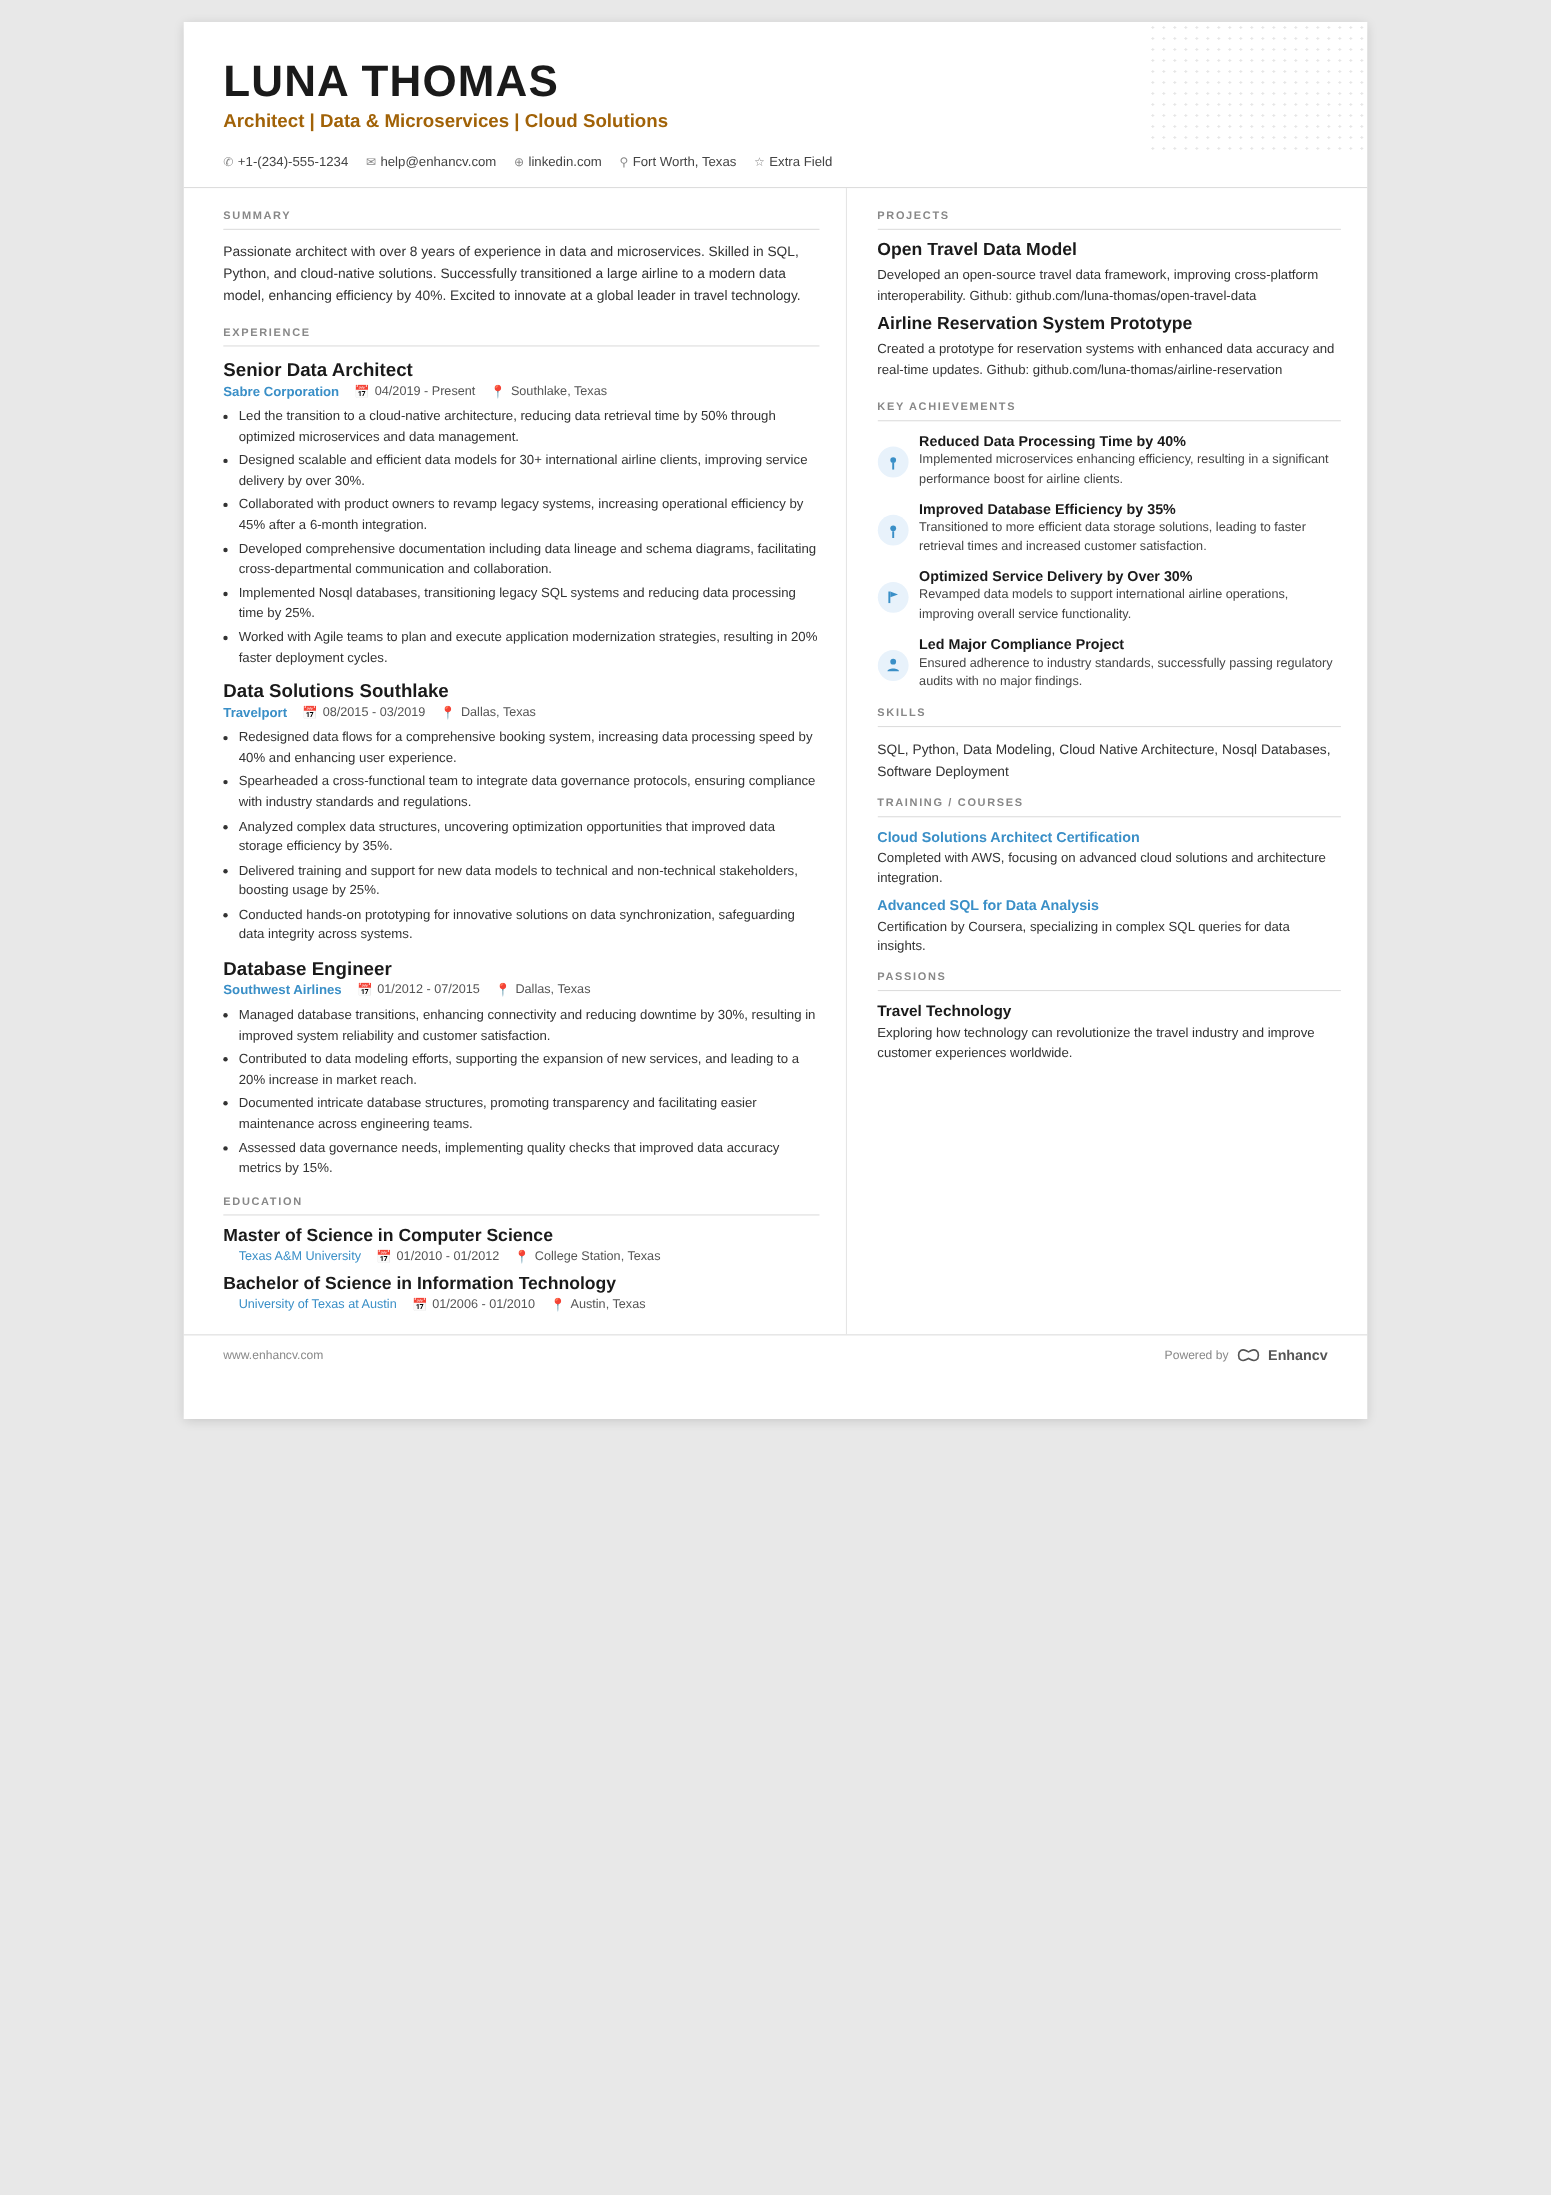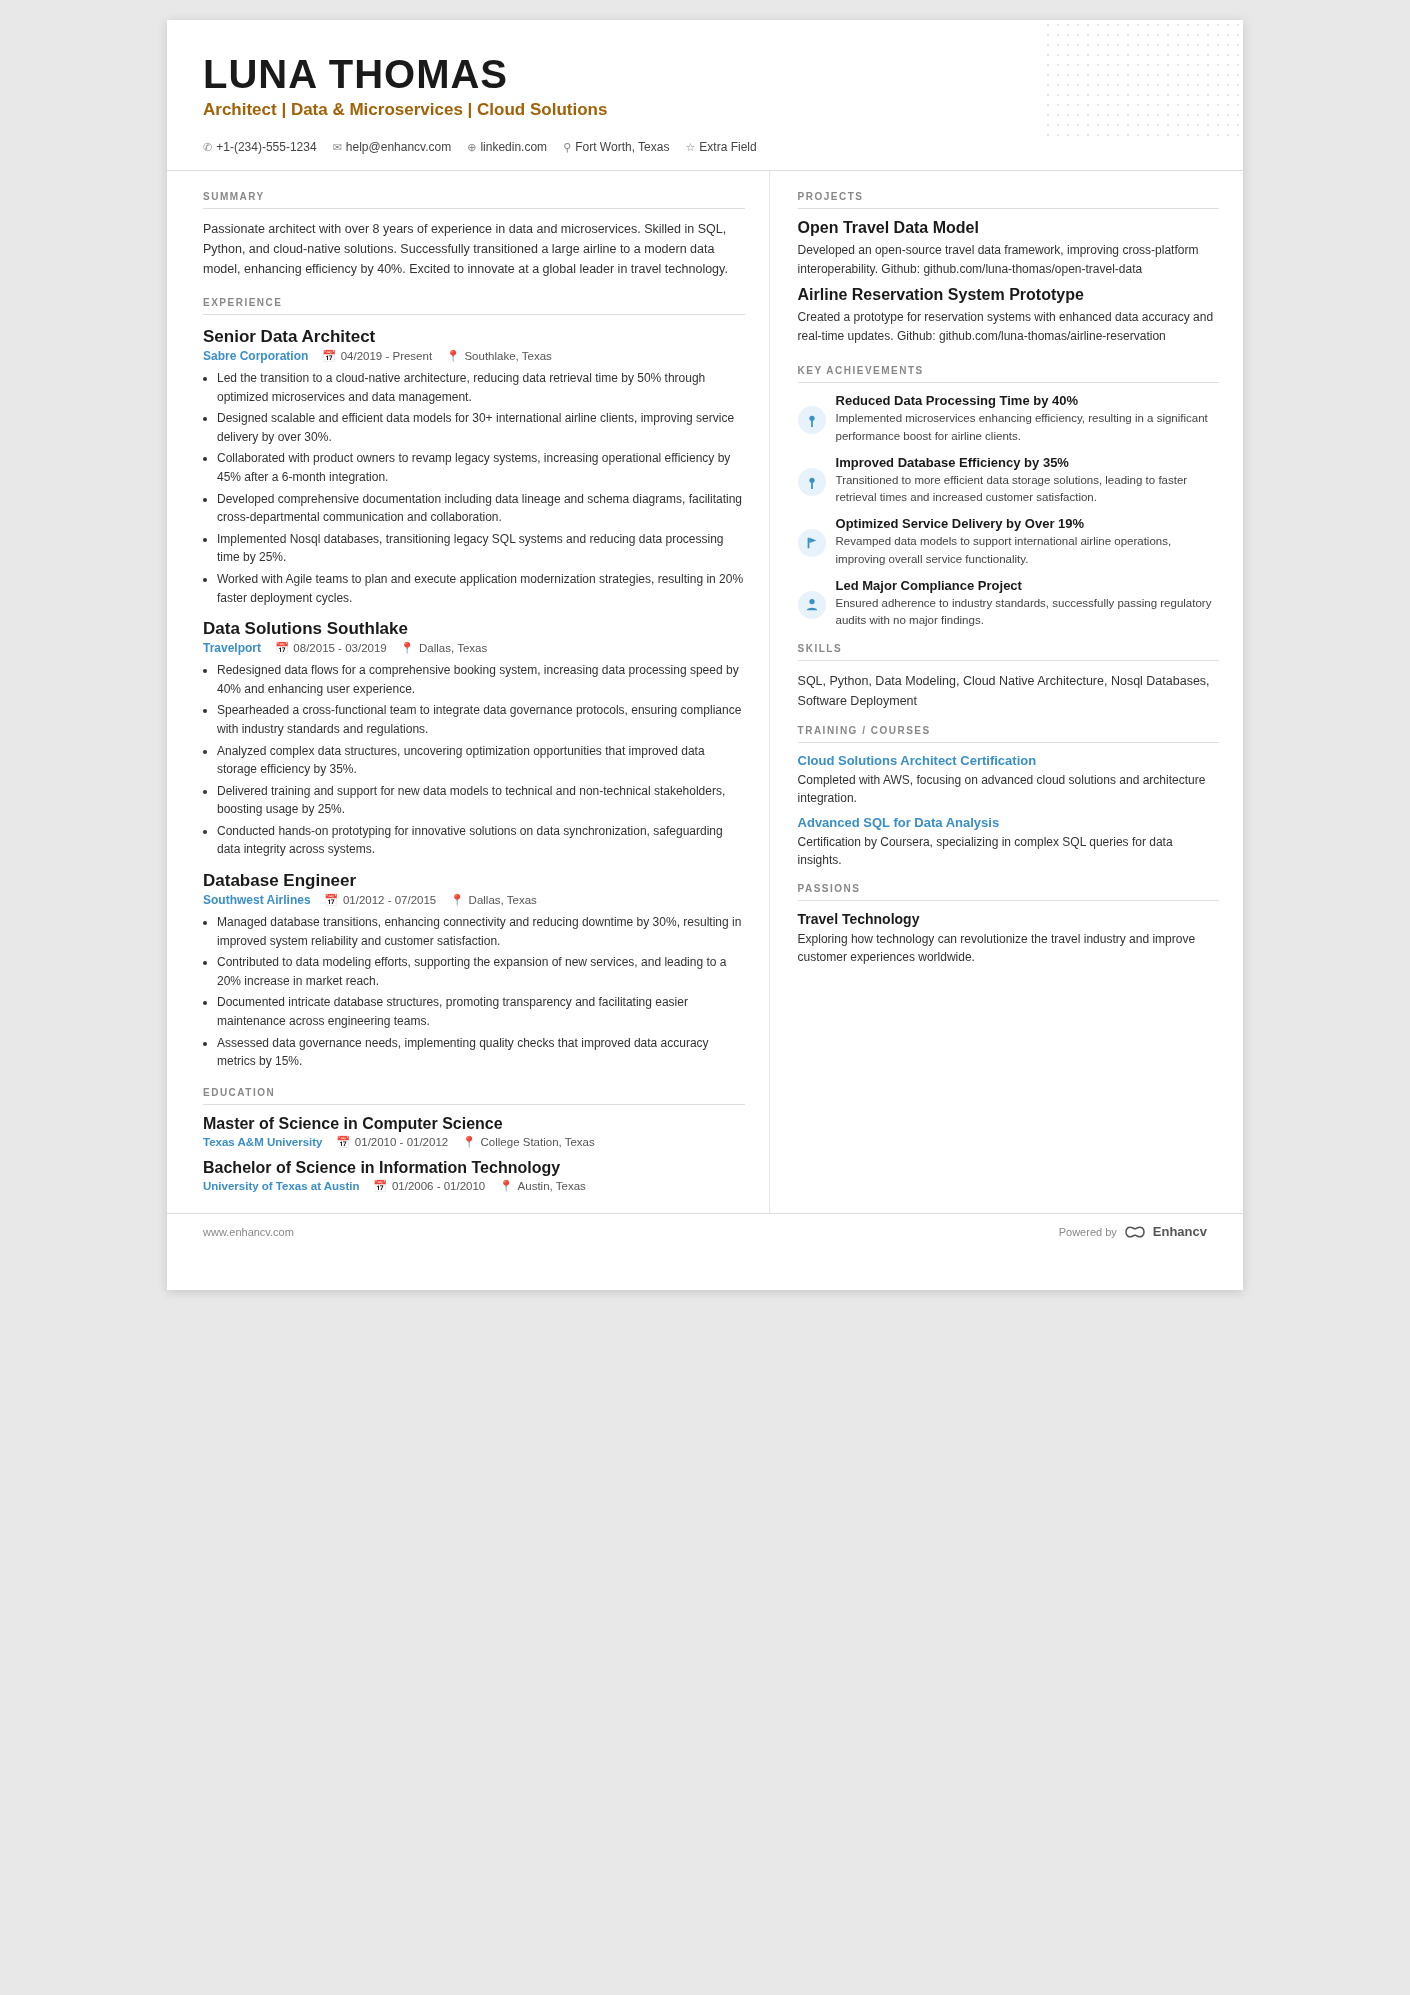--- a/index.html
+++ b/index.html
@@ -154,21 +154,22 @@
     .edu-meta {
       display: flex;
       align-items: center;
       gap: 14px;
       font-size: 11.5px;
       color: #555;
       margin-top: 2px;
     }
     .edu-school {
       color: #3a8fc7;
-      font-weight: 700;
+      font-weight: 400;
+      margin-left: 14px;
     }
 
     
     .project-title {
       font-size: 16px;
       font-weight: 700;
       color: #1a1a1a;
       margin-top: 8px;
       margin-bottom: 4px;
     }
@@ -463,21 +464,21 @@
       </div>
 
       <div class="achievement-item">
         <div class="achievement-icon">
           <svg viewBox="0 0 16 16" fill="#3a8fc7">
             <rect x="3" y="2" width="2" height="12" fill="#3a8fc7"></rect>
             <path d="M5 2 L13 5 L5 8 Z" fill="#3a8fc7"></path>
           </svg>
         </div>
         <div class="achievement-content">
-          <div class="achievement-title">Optimized Service Delivery by Over 19%</div>
+          <div class="achievement-title">Optimized Service Delivery by Over 30%</div>
           <div class="achievement-desc">Revamped data models to support international airline operations, improving overall service functionality.</div>
         </div>
       </div>
 
       <div class="achievement-item">
         <div class="achievement-icon">
           <svg viewBox="0 0 16 16" fill="#3a8fc7">
             <circle cx="8" cy="4" r="3" fill="#3a8fc7"></circle>
             <path d="M2 14 C2 10 14 10 14 14" fill="#3a8fc7"></path>
           </svg>

